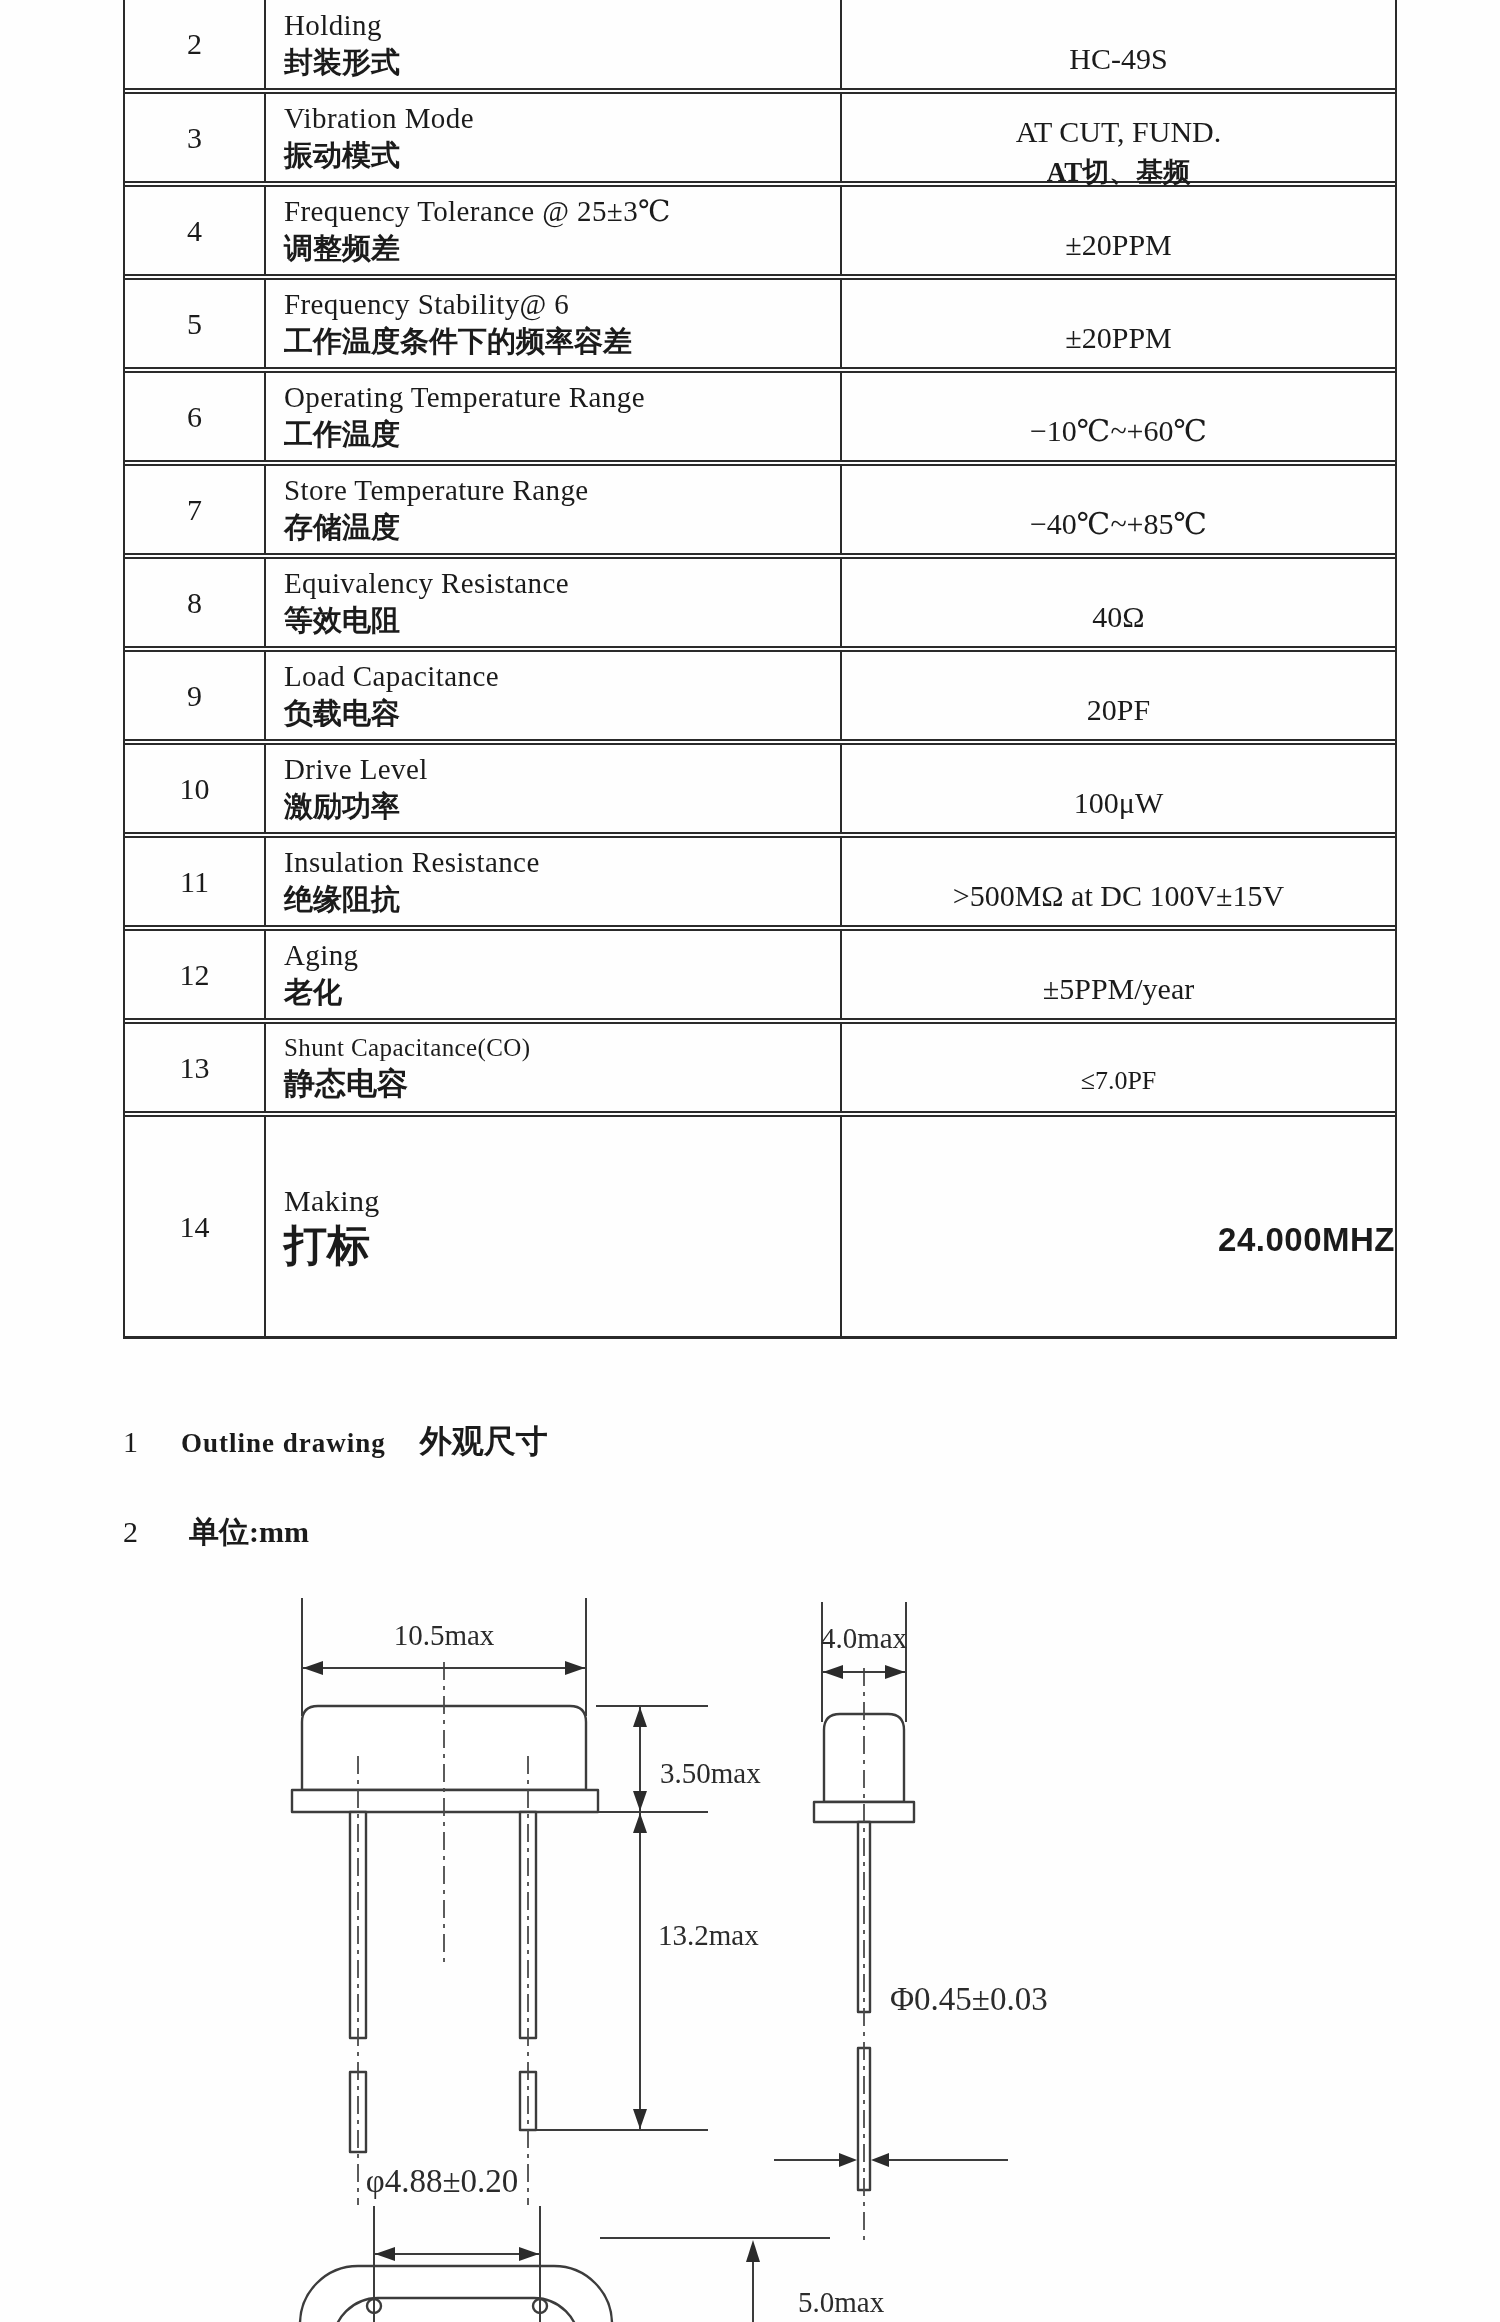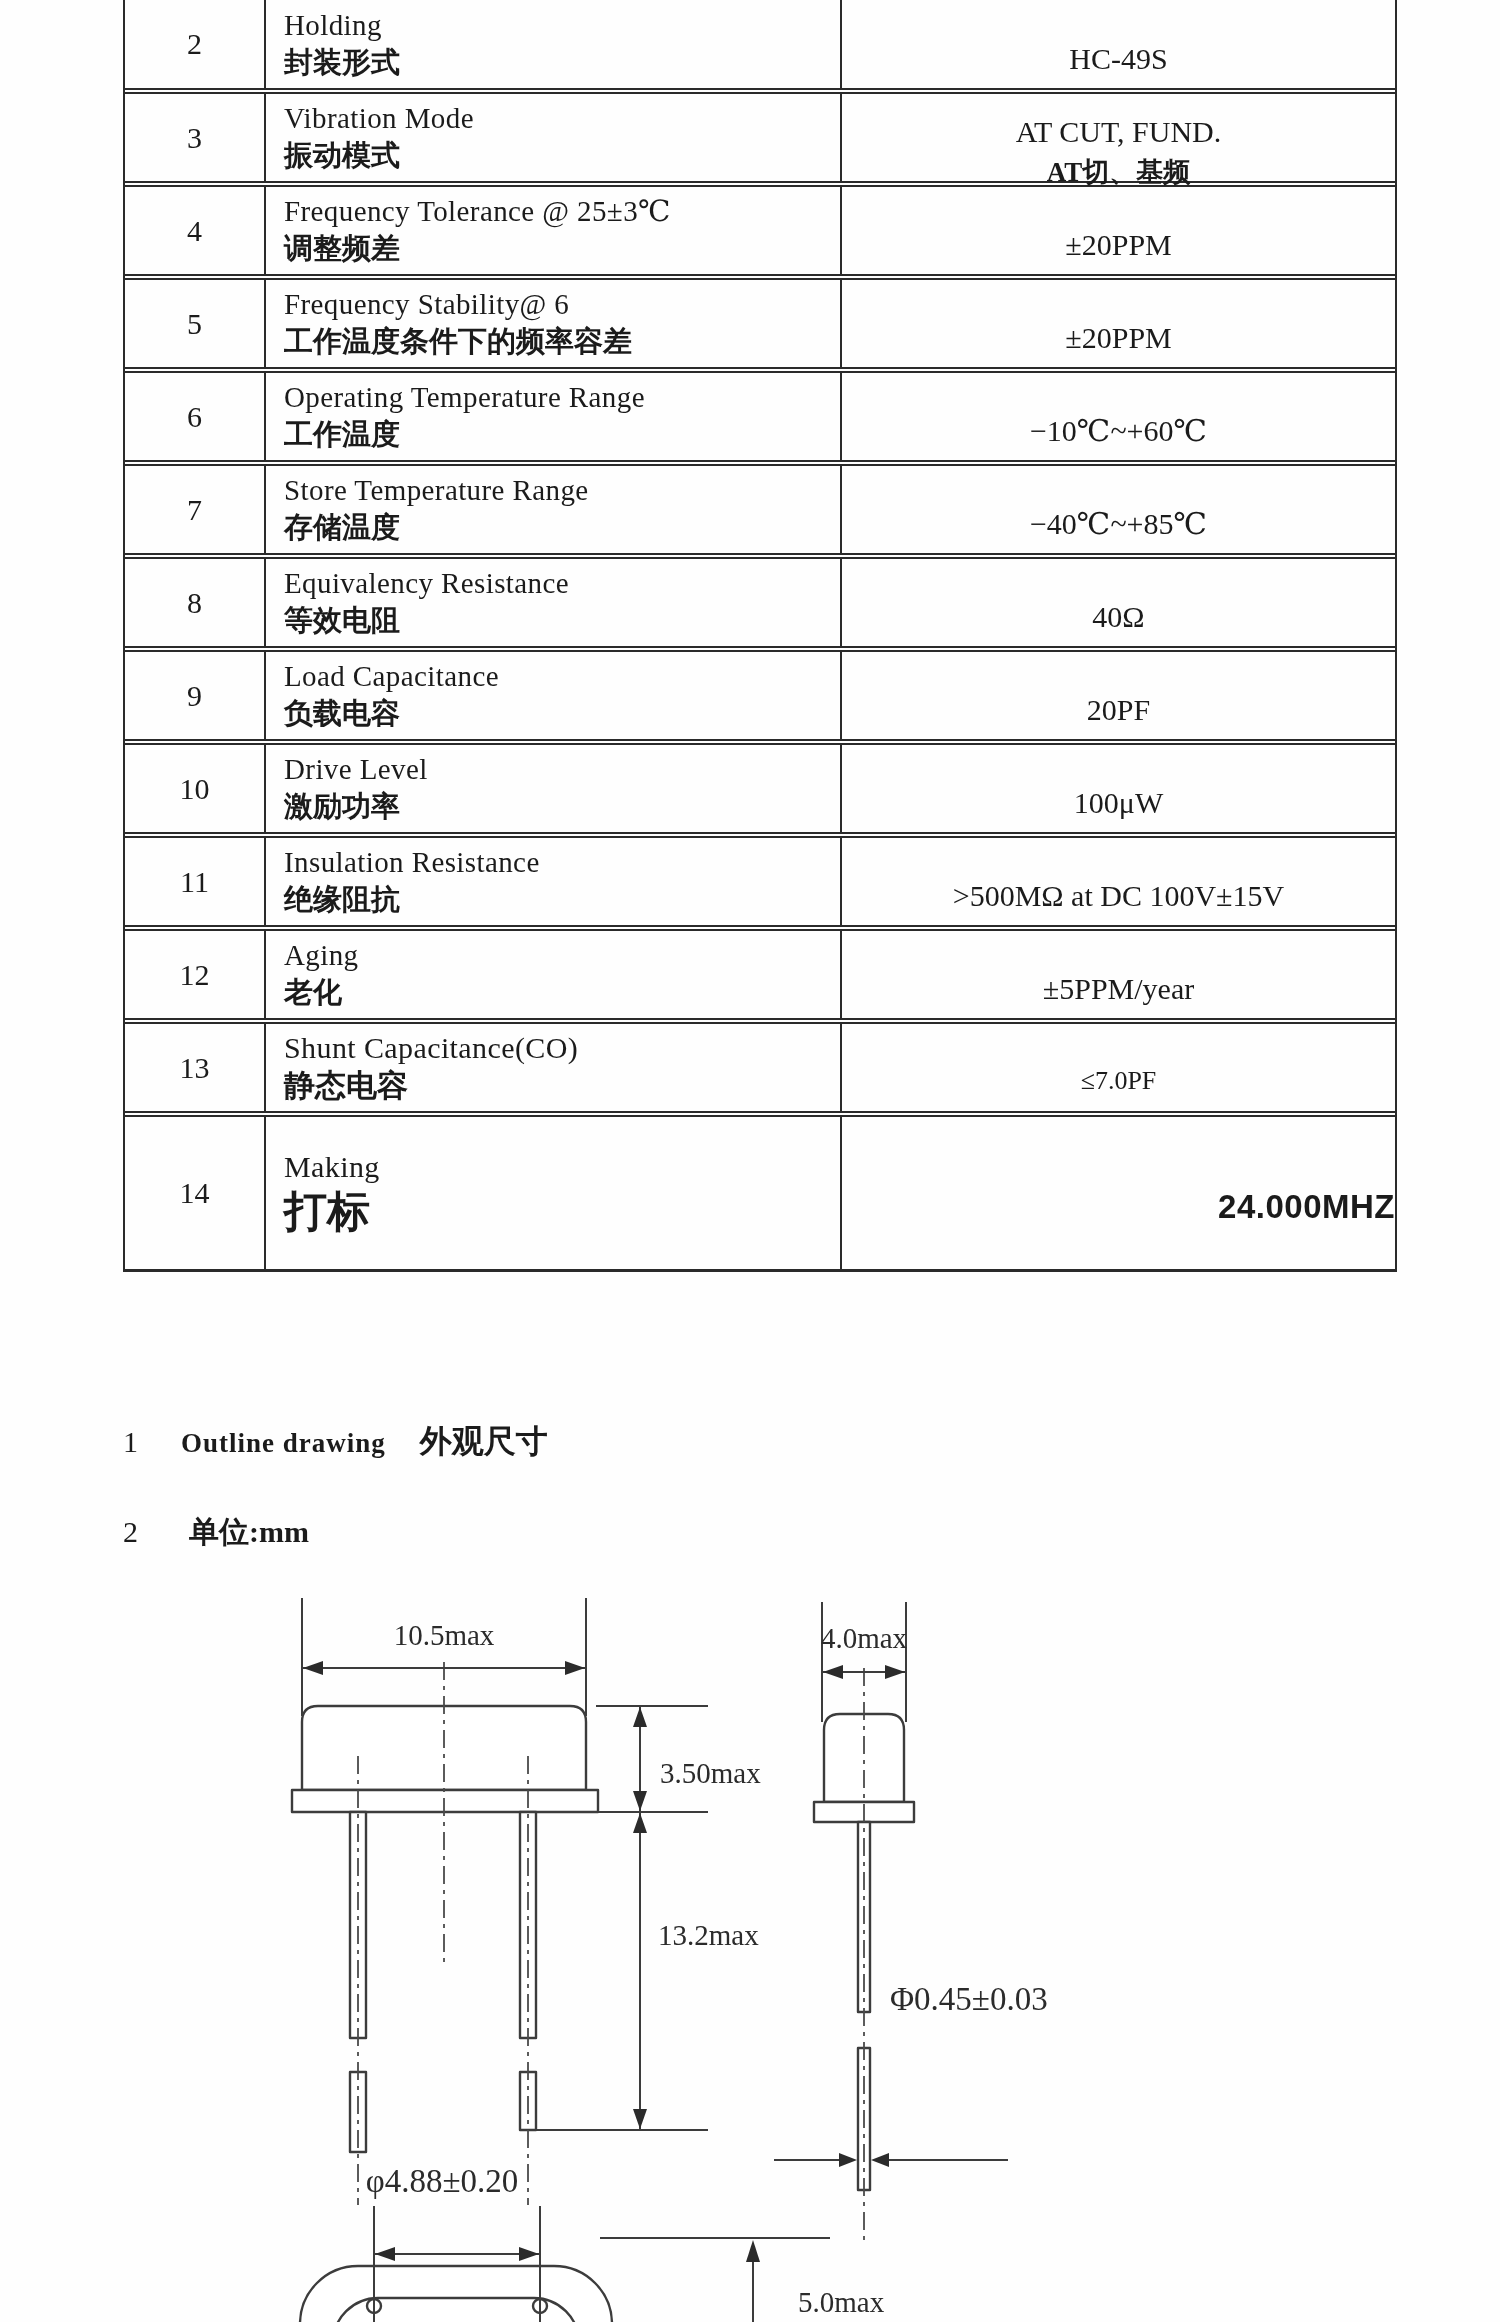--- a/index.html
+++ b/index.html
@@ -16,21 +16,21 @@
     position:absolute;left:123px;top:0;width:1274px;
     border-left:2px solid #2a2a2a;
     border-right:2px solid #2a2a2a;
     border-bottom:3px solid #2a2a2a;
     box-sizing:border-box;
   }
   .t-row{display:flex;box-sizing:border-box;height:93px;}
   .t-row{border-top:6px double #2a2a2a;}
   .t-row:first-child{border-top:none;}
   .t-row.row-h-first{height:88px;}
-  .t-row.row-h-last{height:158px;}
+  .t-row.row-h-last{height:225px;}
   .c-no{
     width:141px;flex:0 0 141px;box-sizing:border-box;
     border-right:2px solid #2a2a2a;
     display:flex;align-items:center;justify-content:center;
     font-size:30px;
   }
   .c-label{
     width:576px;flex:0 0 576px;box-sizing:border-box;
     border-right:2px solid #2a2a2a;
     padding-left:18px;padding-right:6px;
@@ -39,21 +39,21 @@
   .c-val{
     flex:1;box-sizing:border-box;
     display:flex;flex-direction:column;align-items:center;justify-content:center;gap:10px;
     font-size:30px;text-align:center;
   }
   .en{font-size:29px;letter-spacing:0.4px;line-height:1.1;}
   .zh{font-size:29px;font-weight:600;line-height:1.1;}
   .val-main{line-height:1.1;margin-top:28px;}
   .val-zh{font-size:27px;font-weight:600;line-height:1.1;}
   
-  .r13 .en{font-size:30px;}
+  .r13 .en{font-size:25px;}
   .r13 .zh{font-size:31px;font-weight:700;}
   .r13 .val-main{font-size:26px;}
   .r14 .en{font-size:30px;}
   .r14 .zh{font-size:43px;font-weight:700;}
   .r14 .c-val{align-items:flex-end;padding-left:85px;}
   .r14 .val-main{
     font-family:"Liberation Sans","DejaVu Sans",sans-serif;
     font-weight:700;font-size:33px;letter-spacing:0.5px;
   }
   

